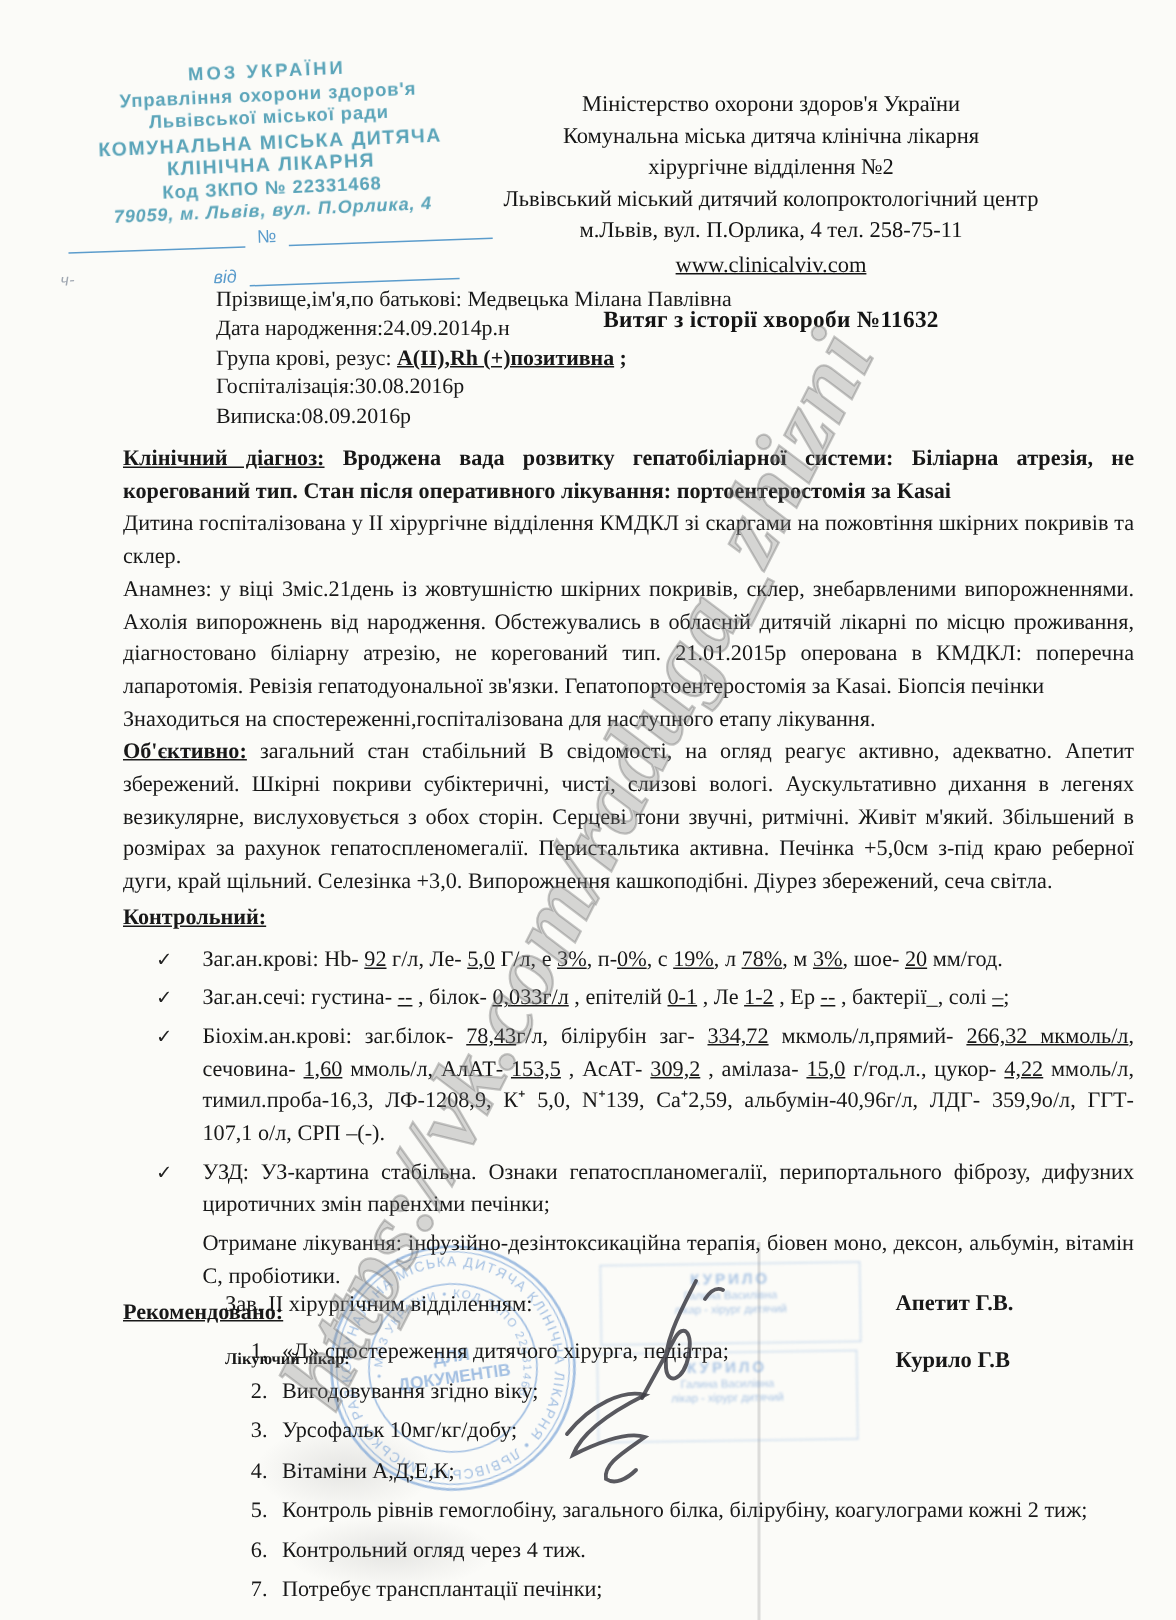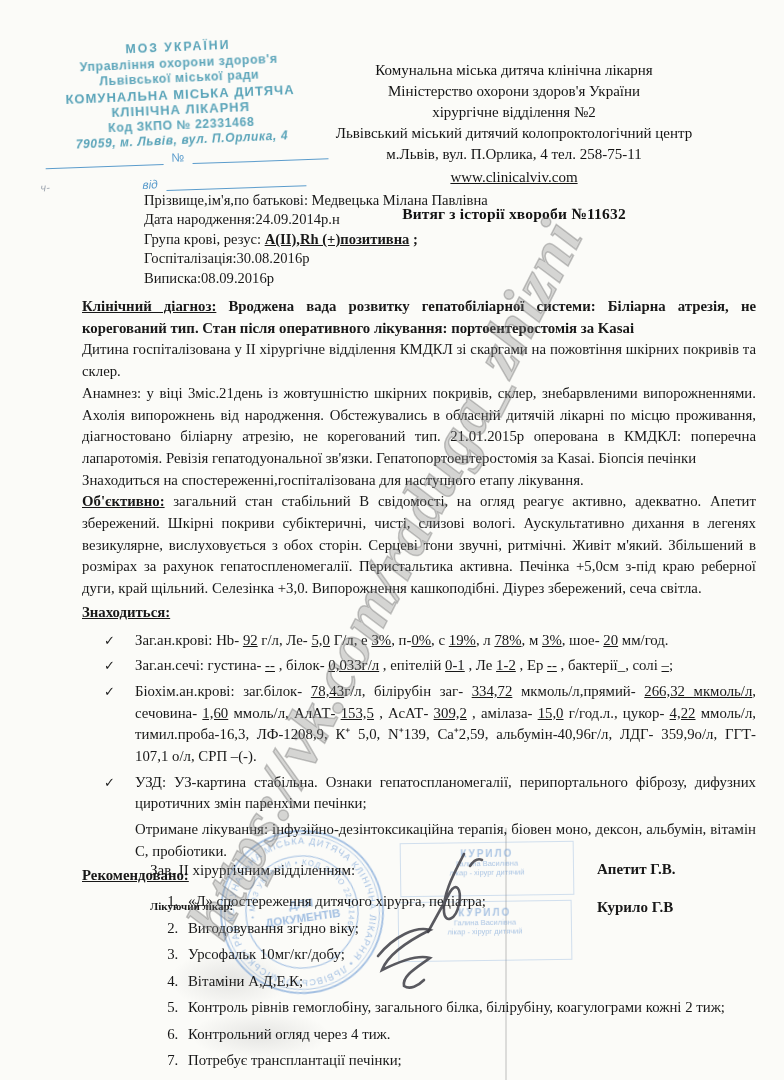--- a/index.html
+++ b/index.html
@@ -110,22 +110,22 @@
       <span class="rline" style="width:136px"></span>
     </div>
     <div class="reg-row" style="padding-left:96px">
       <span style="font-style:italic">від</span>
       <span class="rline" style="width:140px"></span>
     </div>
   </div>
 
   <div class="header">
     <div>
+        <div class="hline">Міністерство охорони здоров'я України</div>
         <div class="hline">Комунальна міська дитяча клінічна лікарня</div>
-        <div class="hline">Міністерство охорони здоров'я України</div>
         <div class="hline">хірургічне відділення №2</div>
         <div class="hline">Львівський міський дитячий колопроктологічний центр</div>
         <div class="hline">м.Львів, вул. П.Орлика, 4  тел.  258-75-11</div>
       </div>
     <div class="website">www.clinicalviv.com</div>
     <div class="doc-title">Витяг з історії хвороби №11632</div>
   </div>
 
   <div class="patient">
     <div>Прізвище,ім'я,по батькові: Медвецька Мілана Павлівна</div>
@@ -137,21 +137,21 @@
     <div>Виписка:08.09.2016р</div>
   </div>
 
   <div class="bodytext">
     <p><span class="b u">Клінічний діагноз:</span><span class="b"> Вроджена вада розвитку гепатобіліарної системи: Біліарна атрезія, не корегований тип. Стан після оперативного лікування: портоентеростомія за Kasai</span></p>
     <p>Дитина госпіталізована у ІІ хірургічне відділення КМДКЛ зі скаргами на пожовтіння шкірних покривів та склер.</p>
     <p>Анамнез: у віці 3міс.21день  із жовтушністю шкірних покривів, склер, знебарвленими випорожненнями. Ахолія випорожнень від народження.  Обстежувались в обласній дитячій лікарні по місцю проживання, діагностовано білiарну атрезію, не корегований тип.  21.01.2015р оперована в КМДКЛ: поперечна лапаротомія. Ревізія гепатодуональної зв'язки. Гепатопортоентеростомія за Kasai. Біопсія печінки</p>
     <p>Знаходиться на спостереженні,госпіталізована для наступного етапу лікування.</p>
     <p><span class="b u">Об'єктивно:</span><span> загальний стан стабільний В свідомості, на огляд реагує активно, адекватно.  Апетит збережений. Шкірні покриви субіктеричні, чисті, слизові вологі. Аускультативно дихання в легенях везикулярне, вислуховується з обох сторін. Серцеві тони звучні, ритмічні. Живіт м'який. Збільшений в розмірах за рахунок гепатоспленомегалії. Перистальтика активна. Печінка +5,0см з-під краю реберної дуги, край щільний. Селезінка +3,0. Випорожнення кашкоподібні. Діурез збережений, сеча світла.</span></p>
 
-    <div class="heading">Знаходиться:</div>
+    <div class="heading">Контрольний:</div>
 
     <ul class="lab-list">
       <li><span class="check">✓</span><span><span>Заг.ан.крові: Hb- </span><span class="u">92</span><span> г/л, Ле- </span><span class="u">5,0</span><span> Г/л, е </span><span class="u">3%</span><span>, п-</span><span class="u">0%</span><span>, с </span><span class="u">19%</span><span>, л </span><span class="u">78%</span><span>, м </span><span class="u">3%</span><span>,  шое- </span><span class="u">20</span><span> мм/год.</span></span></li>
       <li><span class="check">✓</span><span><span>Заг.ан.сечі: густина- </span><span class="u">--</span><span> , білок- </span><span class="u">0,033г/л</span><span> , епітелій </span><span class="u">0-1</span><span> , Ле </span><span class="u">1-2</span><span> , Ер </span><span class="u">--</span><span> , бактерії_, солі </span><span class="u">–</span><span>;</span></span></li>
       <li><span class="check">✓</span><span><span>Біохім.ан.крові: заг.білок- </span><span class="u">78,43</span><span>г/л, білірубін заг- </span><span class="u">334,72</span><span> мкмоль/л,прямий- </span><span class="u">266,32 мкмоль/л</span><span>, сечовина- </span><span class="u">1,60</span><span> ммоль/л, АлАТ- </span><span class="u">153,5</span><span> , АсАТ- </span><span class="u">309,2</span><span> , амілаза- </span><span class="u">15,0</span><span> г/год.л., цукор- </span><span class="u">4,22</span><span> ммоль/л, тимил.проба-16,3, ЛФ-1208,9, К⁺ 5,0,  N⁺139, Са⁺2,59, альбумін-40,96г/л, ЛДГ- 359,9о/л, ГГТ- 107,1 о/л,   СРП –(-).</span></span></li>
       <li><span class="check">✓</span><span><span>УЗД: УЗ-картина стабільна. Ознаки гепатоспланомегалії, перипортального фіброзу, дифузних циротичних змін паренхіми печінки;</span></span></li>
     </ul>
 
     <p class="treatment">Отримане лікування: інфузійно-дезінтоксикаційна терапія, біовен моно, дексон, альбумін, вітамін С, пробіотики.</p>
 

